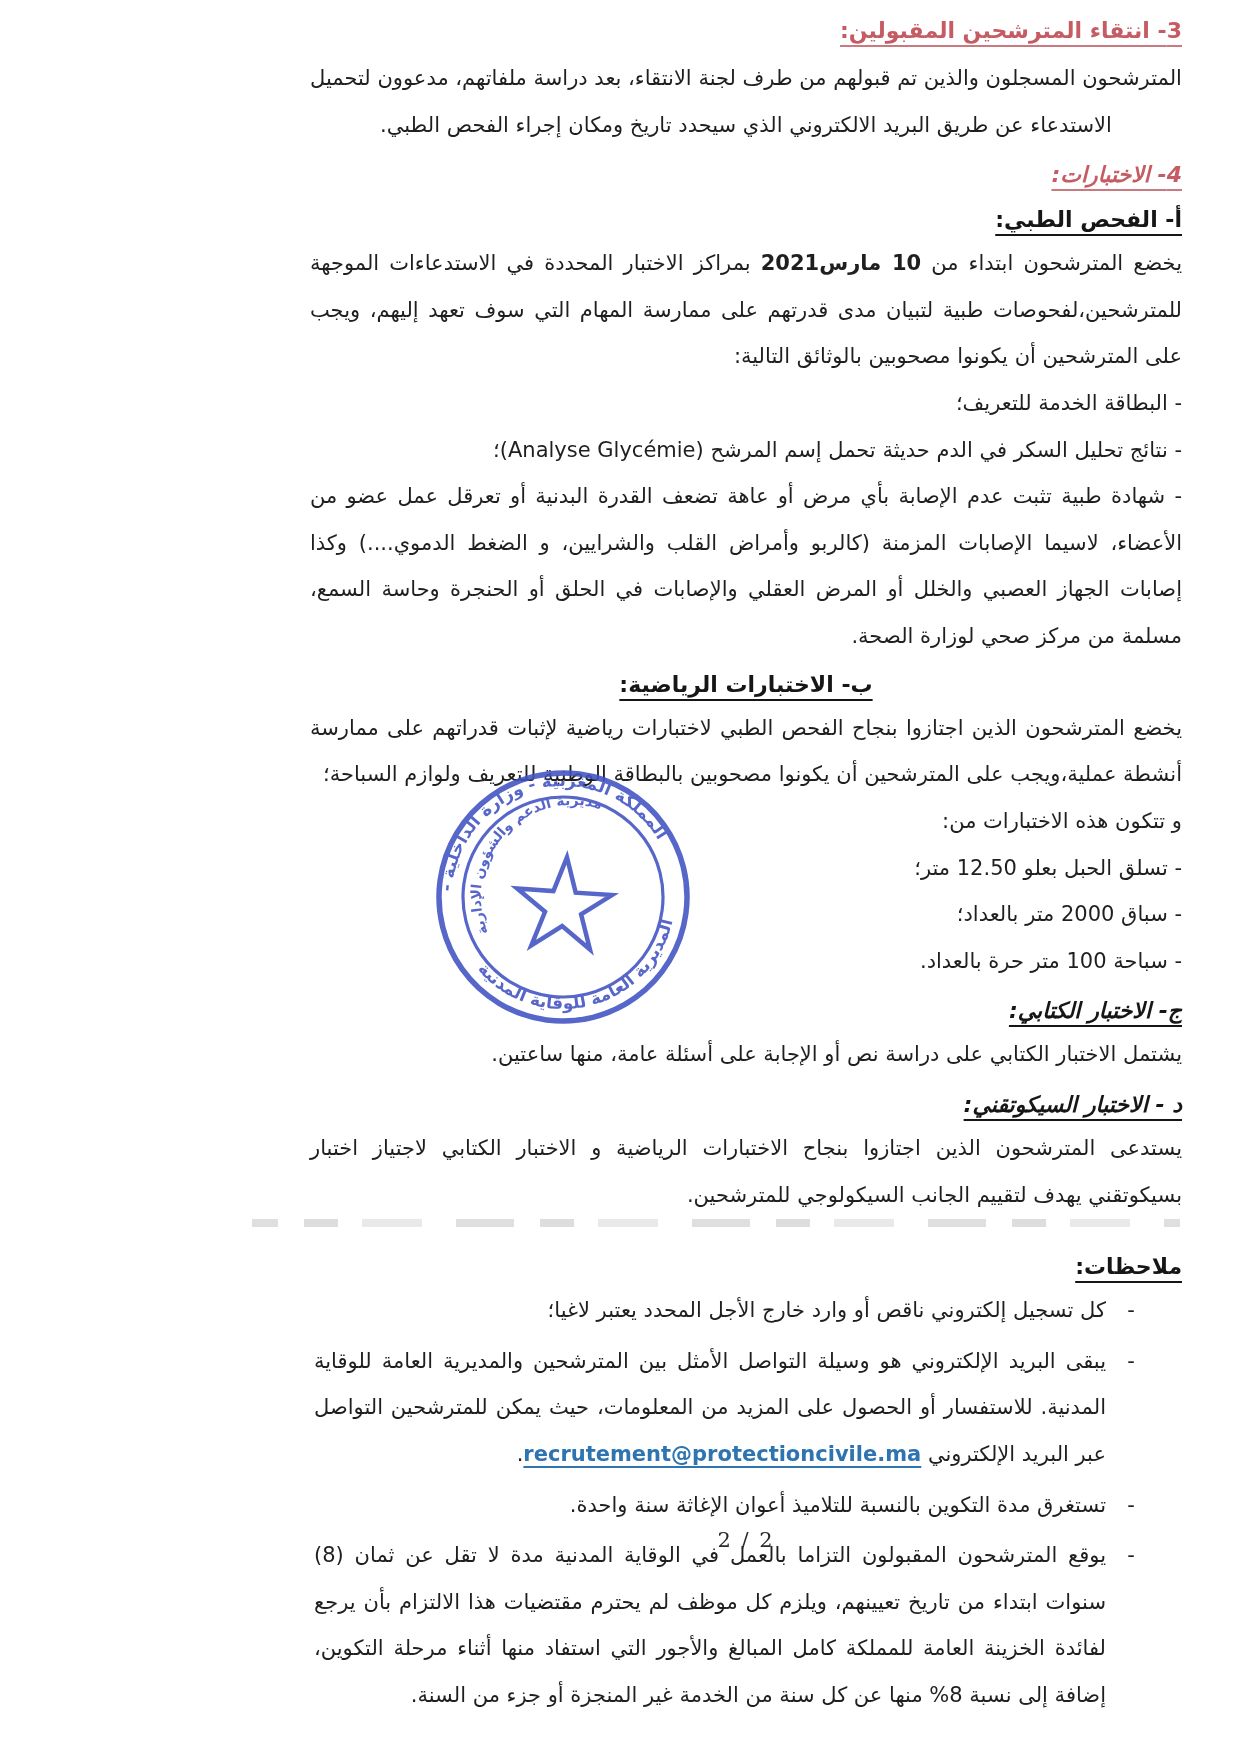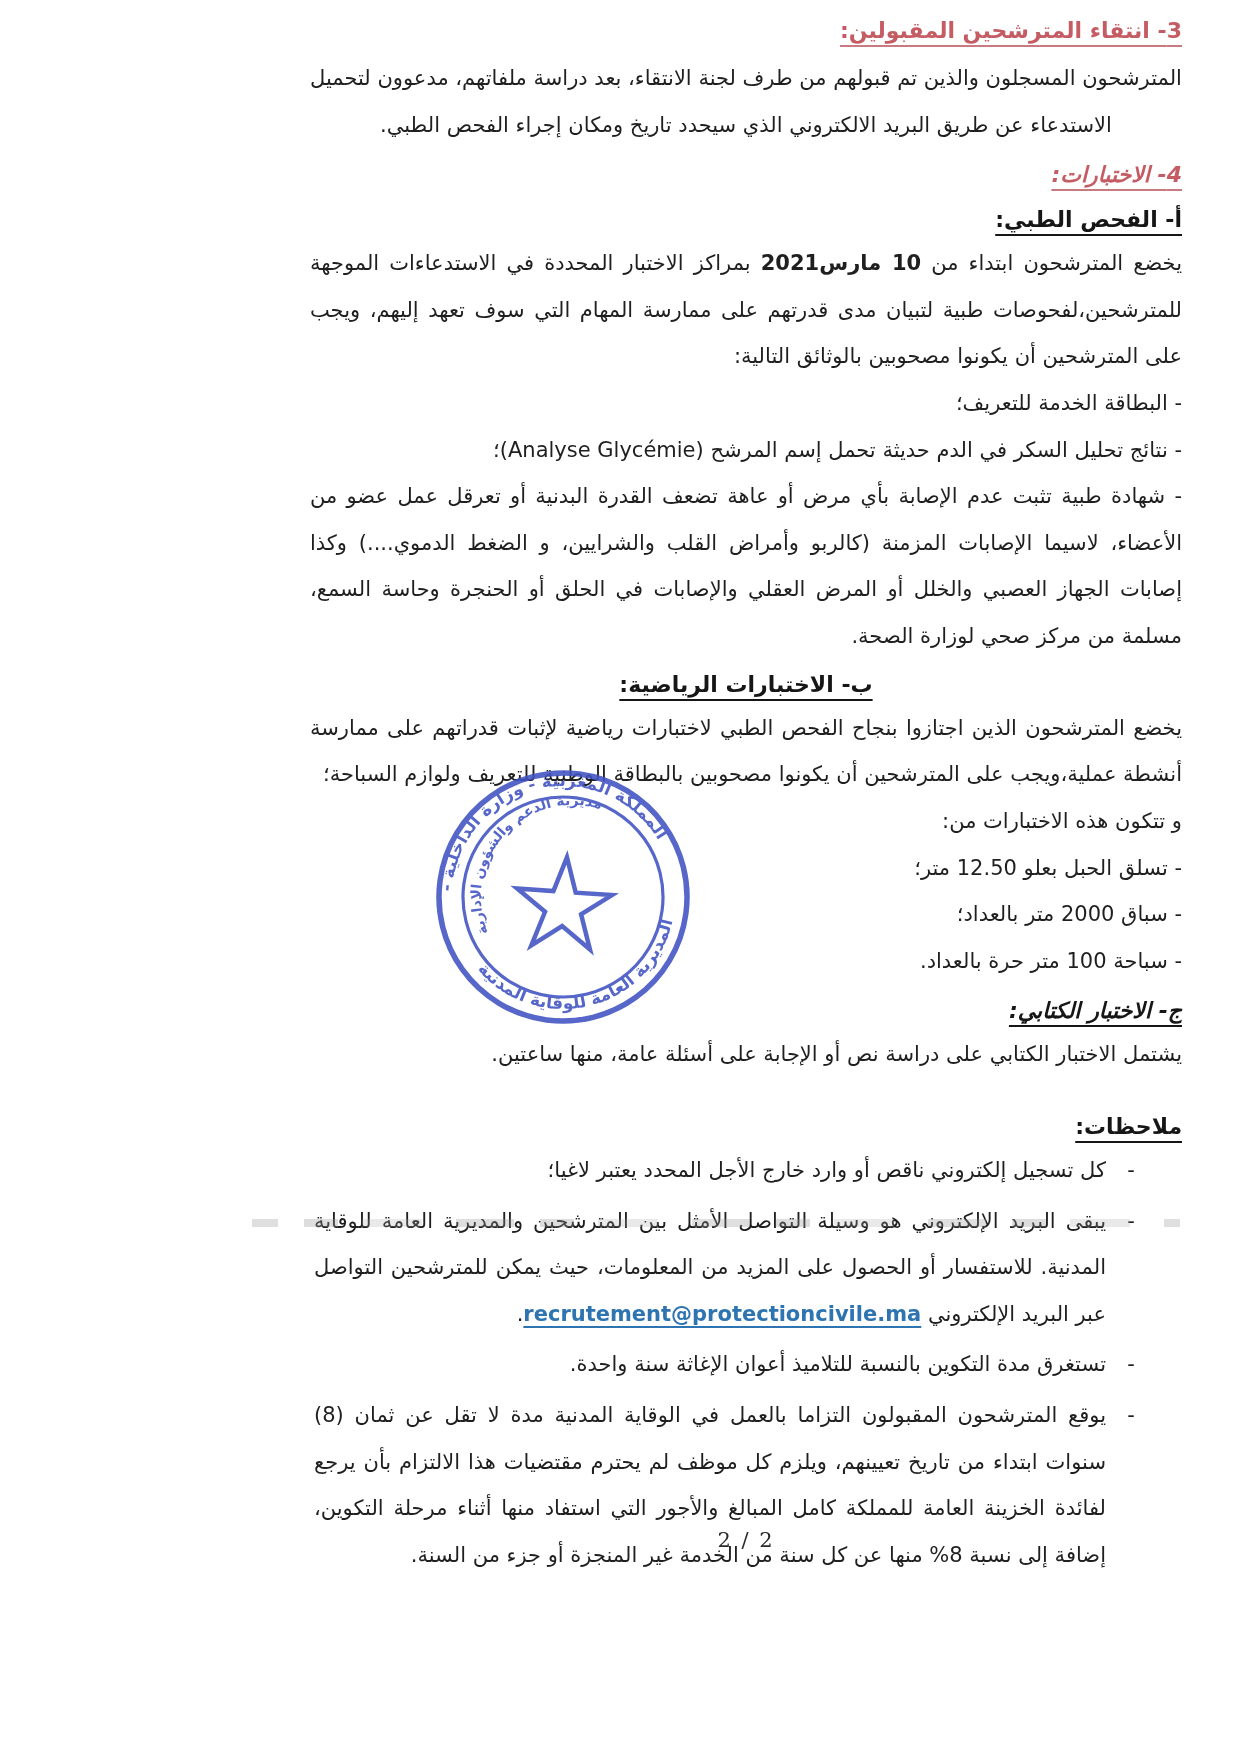--- a/index.html
+++ b/index.html
@@ -140,21 +140,23 @@
   <div>
     <p class="line">- تسلق الحبل بعلو 12.50 متر؛</p>
     <p class="line">- سباق 2000 متر بالعداد؛</p>
     <p class="line">- سباحة 100 متر حرة بالعداد.</p>
   </div>
 
   <h3 class="h-black mt10">ج- الاختبار الكتابي:</h3>
 
   <p class="body-p mt4">يشتمل الاختبار الكتابي على دراسة نص أو الإجابة على أسئلة عامة، منها ساعتين.</p>
 
-
+  <h3 class="h-black mt10">د - الاختبار السيكوتقني:</h3>
+
+  <p class="body-p mt4">يستدعى المترشحون الذين اجتازوا بنجاح الاختبارات الرياضية و الاختبار الكتابي لاجتياز اختبار بسيكوتقني يهدف لتقييم الجانب السيكولوجي للمترشحين.</p>
 
   <h3 class="h-black mt32">ملاحظات:</h3>
 
   <div class="notes-list">
 
     <div class="note">
       <span class="note-dash">-</span>
       <p class="note-text">كل تسجيل إلكتروني ناقص أو وارد خارج الأجل المحدد يعتبر لاغيا؛</p>
     </div>
 

